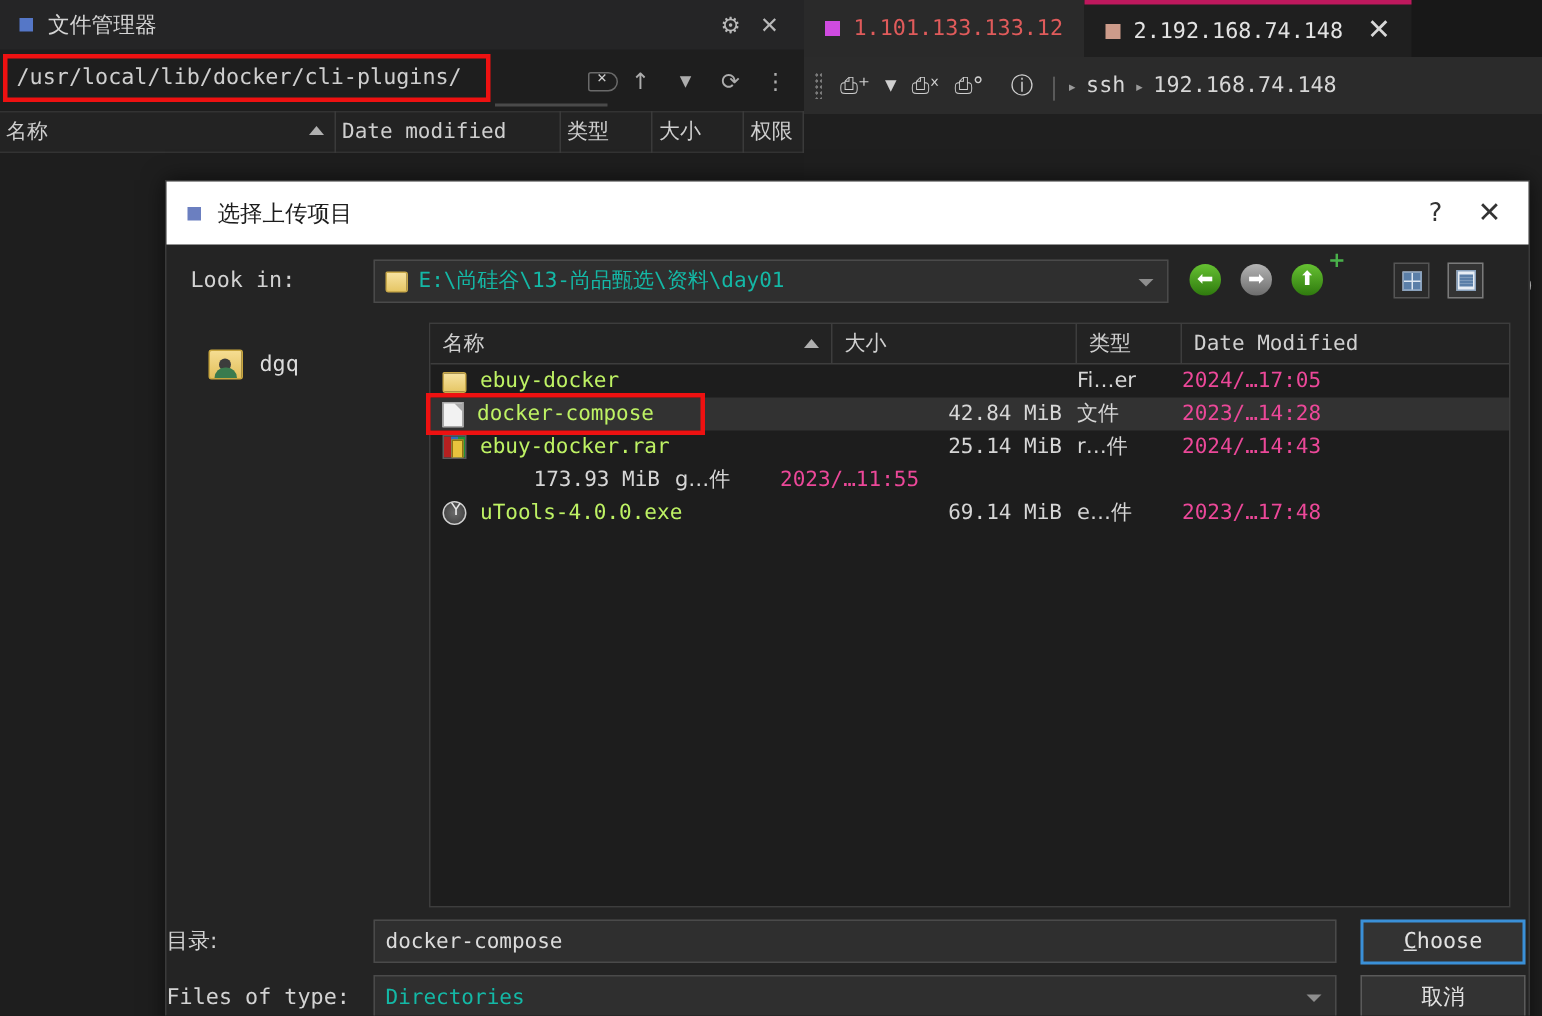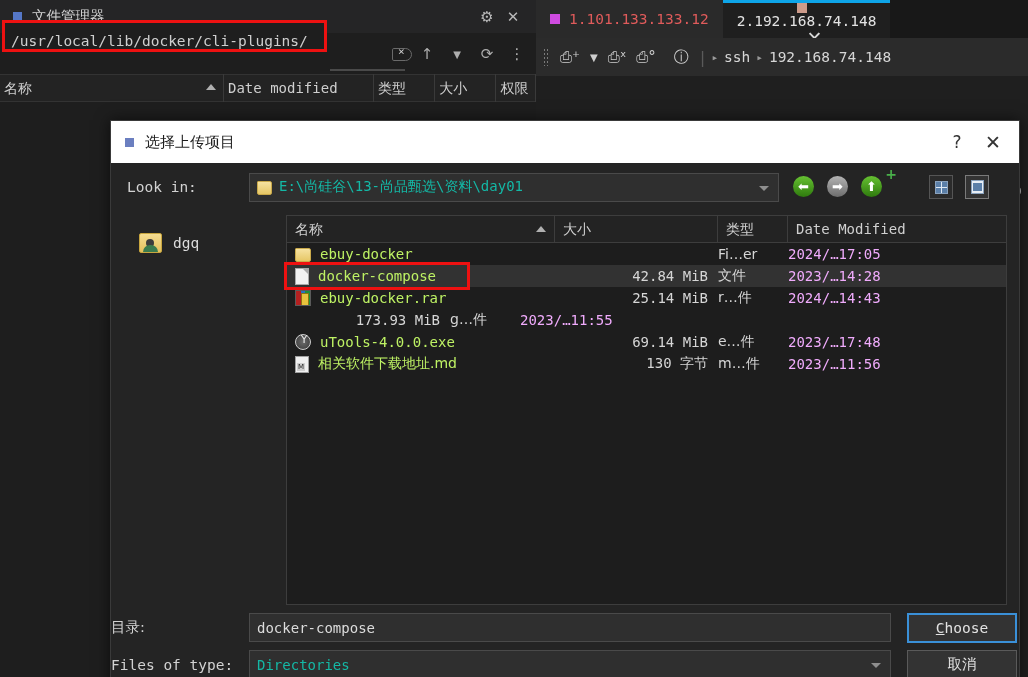--- a/index.html
+++ b/index.html
@@ -28,23 +28,23 @@
     color: #d4d4d4; font-size: 14.5px;
     font-family: "DejaVu Sans", "Liberation Sans", sans-serif;
   }
   .fm-title-spacer { flex: 1 1 auto; }
   .fm-gear, .fm-close {
     color: #b9b9b9; font-size: 15px; width: 26px; text-align: center;
     font-family: "DejaVu Sans", sans-serif;
   }
   .fm-close { margin-right: 10px; }
   .fm-pathbox {
-    position: absolute; left: 2px; top: 20px; width: 325px; height: 32px;
+    position: absolute; left: 2px; top: 36px; width: 325px; height: 32px;
     border: 3px solid #ee1111; background: #1e1e1e;
-    display: flex; align-items: flex-end;
+    display: flex; align-items: center;
   }
   .fm-path-text {
     color: #cfcfcf; font-size: 14.5px; padding-left: 6px; white-space: nowrap;
   }
   .fm-path-icons {
     position: absolute; left: 330px; top: 36px; height: 36px; width: 206px;
     display: flex; align-items: center; color: #adadad; font-size: 15px;
   }
   .fm-icon-btn { width: 30px; text-align: center; font-family: "DejaVu Sans", sans-serif; }
   .fm-bksp {
@@ -87,21 +87,21 @@
   }
   .term-tabbar {
     position: absolute; left: 0; top: 0; width: 492px; height: 38px;
     background: #181818; display: flex; align-items: flex-start;
   }
   .term-tab {
     height: 38px; display: flex; align-items: center; padding: 0 14px;
     font-size: 14.5px; position: relative;
   }
   .term-tab.inactive { background: #2a2a2a; color: #e05b5b; }
-  .term-tab.active { background: #1f1f1f; color: #e3e3e3; border-top: 3px solid #0ea5e9; flex-direction: column; }
+  .term-tab.active { background: #1f1f1f; color: #e3e3e3; border-top: 3px solid #be185d; }
   .tab-dot { width: 10px; height: 10px; margin-right: 9px; flex: 0 0 auto; }
   .tab-dot.magenta { background: #cf4be0; }
   .tab-dot.salmon { background: #cd9b8a; }
   .term-tab-close {
     color: #d8d8d8; font-size: 19px; margin-left: 16px; line-height: 1;
     font-family: "DejaVu Sans", sans-serif;
   }
 
   .term-toolbar {
     position: absolute; left: 0; top: 38px; width: 492px; height: 38px;
@@ -271,21 +271,21 @@
   .fl-name .txt { margin-left: 9px; }
   .fl-name .txt.sans { font-family: "DejaVu Sans", "Liberation Sans", sans-serif; }
   .fl-size {
     width: 163px; text-align: right; padding-right: 10px;
     color: #d6d6d6; font-size: 14px; white-space: nowrap;
   }
   .fl-type {
     width: 70px; color: #d6d6d6; font-size: 14px; white-space: nowrap;
     font-family: "DejaVu Sans", "Liberation Sans", sans-serif;
   }
-  .fl-date { color: #f0abfc; font-size: 14px; white-space: nowrap; }
+  .fl-date { color: #ec4899; font-size: 14px; white-space: nowrap; }
 
   
   .ic { width: 16px; height: 17px; flex: 0 0 auto; position: relative; }
   .ic-folder {
     background: linear-gradient(#f6e2a0, #e6c766); border: 1px solid #c9a94a;
     border-radius: 1px 2px 2px 2px; height: 14px; margin-top: 2px;
   }
   .ic-doc {
     background: #f2f2f2; border: 1px solid #a9a9a9; width: 14px; height: 17px;
   }
@@ -573,29 +573,20 @@
             </div>
             <div class="fl-row">
               <div class="fl-name">
                 <span class="ic ic-exe"></span>
                 <span class="txt">uTools-4.0.0.exe</span>
               </div>
               <div class="fl-size">69.14 MiB</div>
               <div class="fl-type">e…件</div>
               <div class="fl-date">2023/…17:48</div>
             </div>
-            <div class="fl-row">
-              <div class="fl-name">
-                <span class="ic ic-md"></span>
-                <span class="txt sans">相关软件下载地址.md</span>
-              </div>
-              <div class="fl-size">130 字节</div>
-              <div class="fl-type">m…件</div>
-              <div class="fl-date">2023/…11:56</div>
-            </div>
           </div>
       </div>
     </div>
 
     <div class="dlg-bottom">
       <div class="field-row">
         <div class="field-lbl cjk">目录:</div>
         <div class="textbox">
           <span>docker-compose</span>
         </div>

